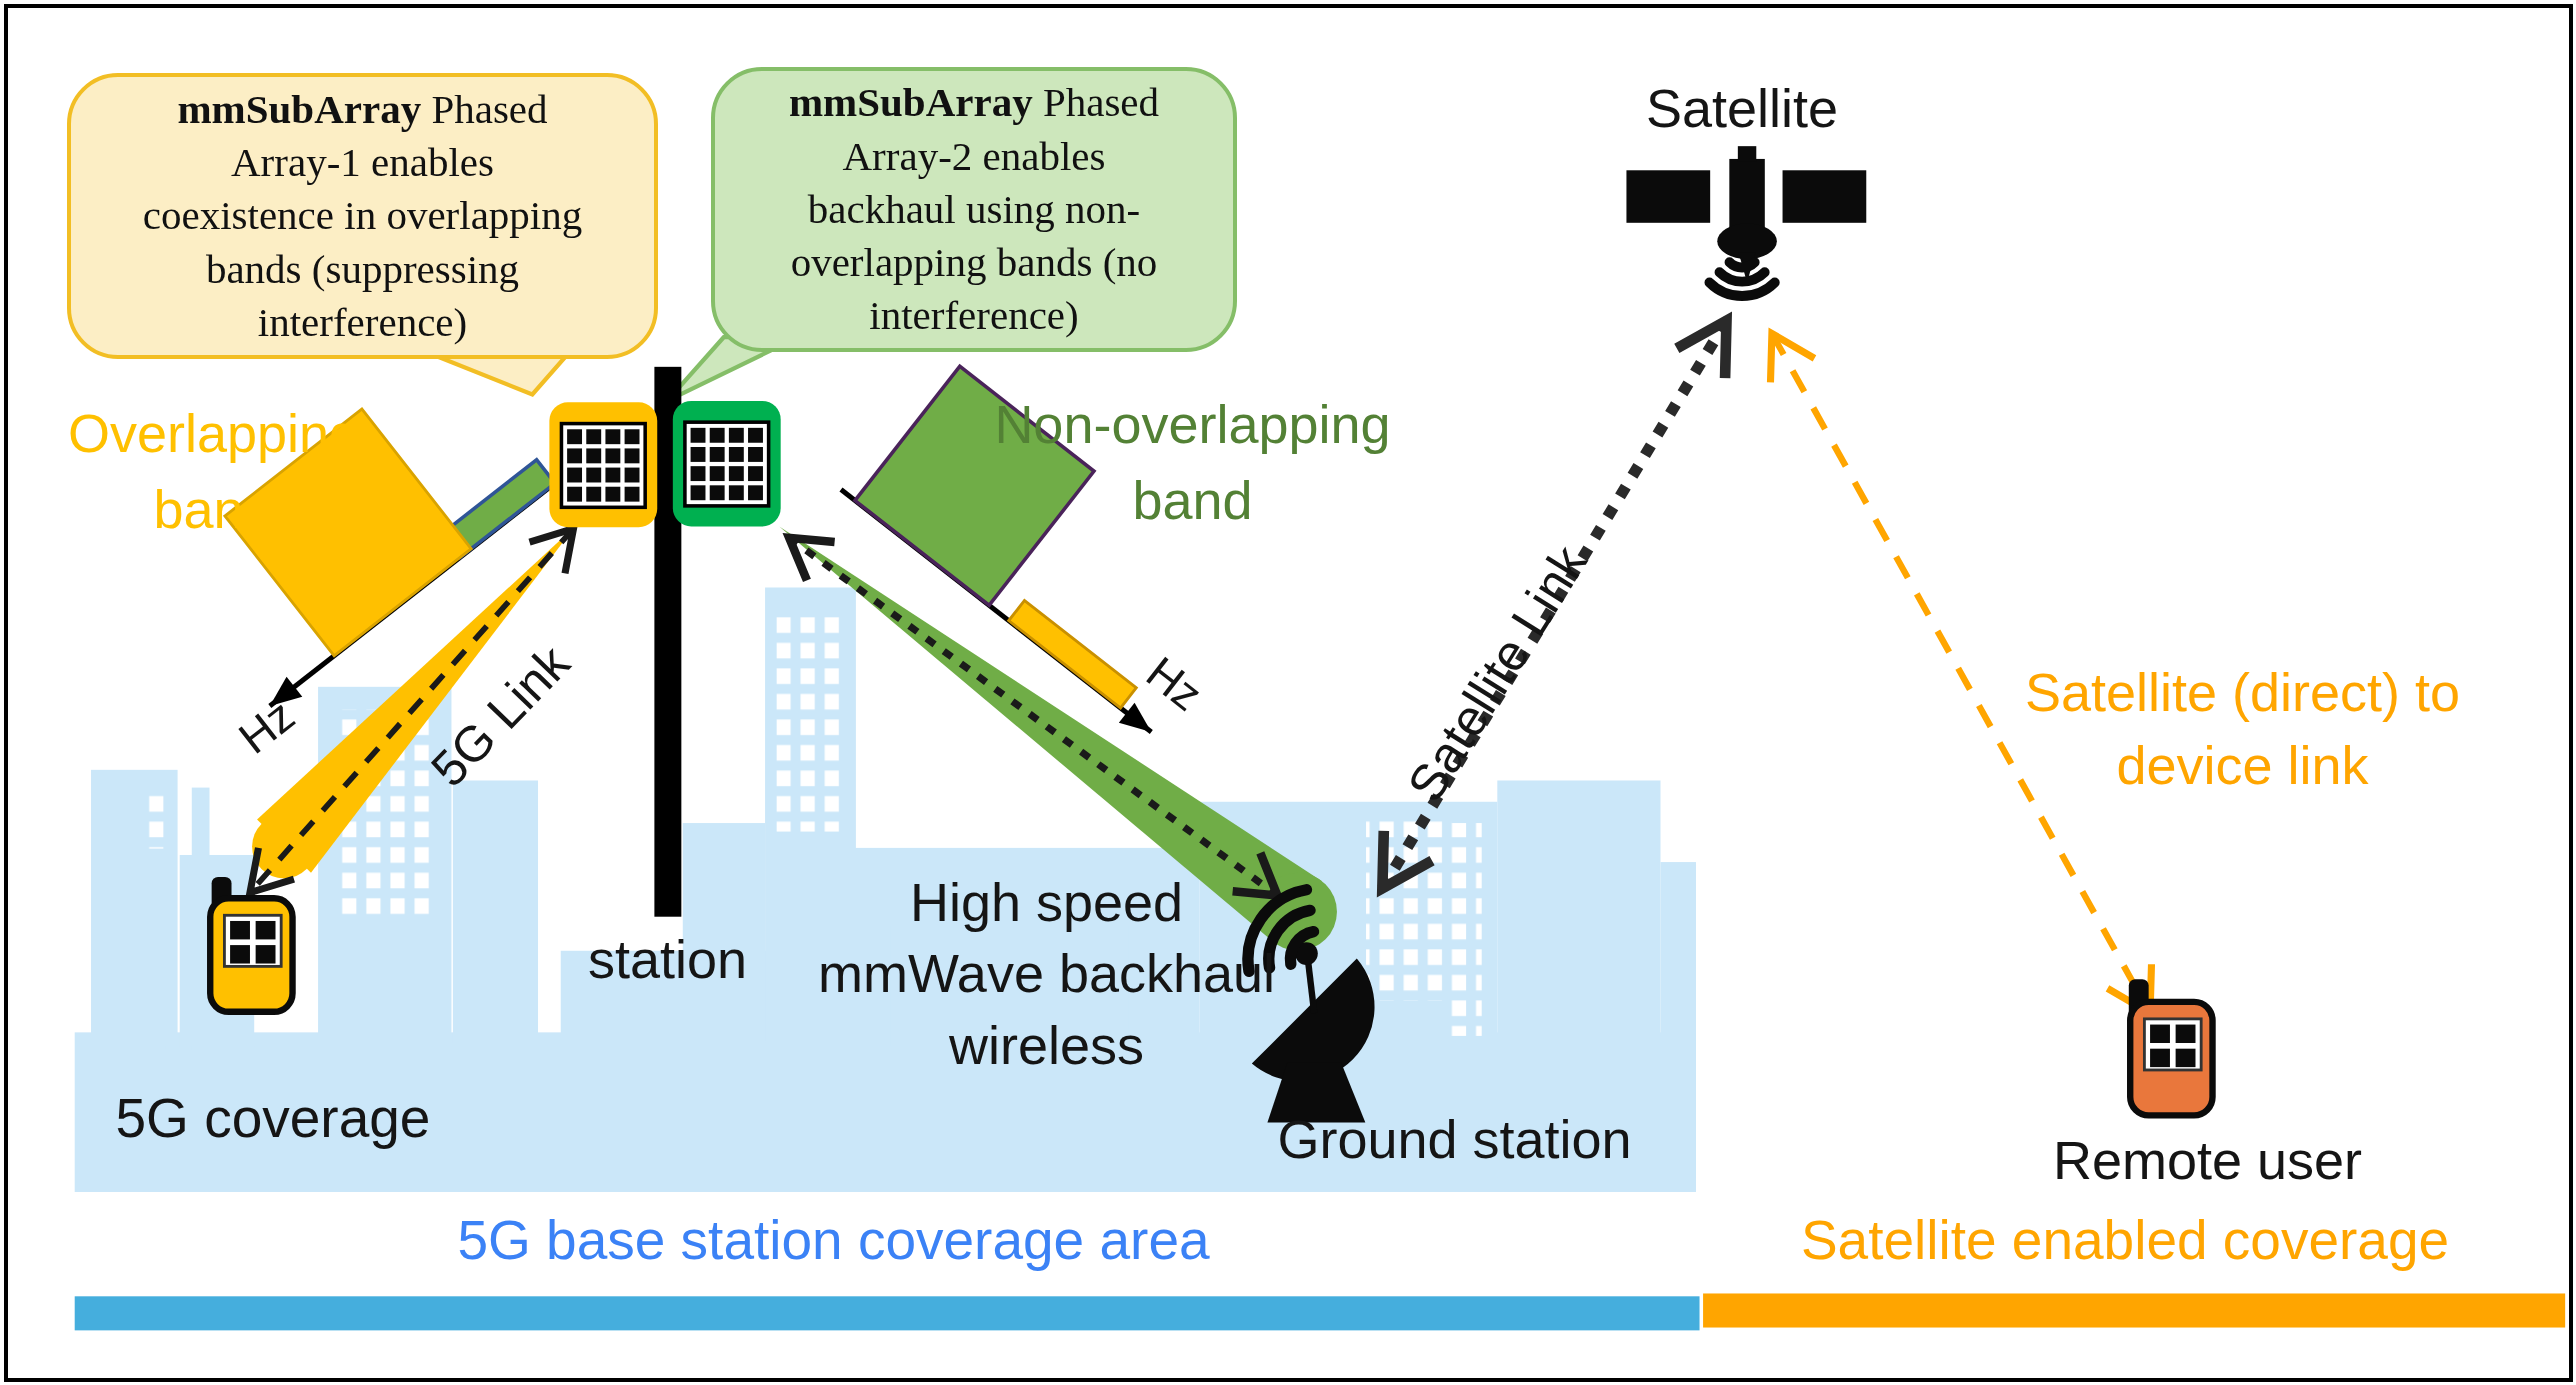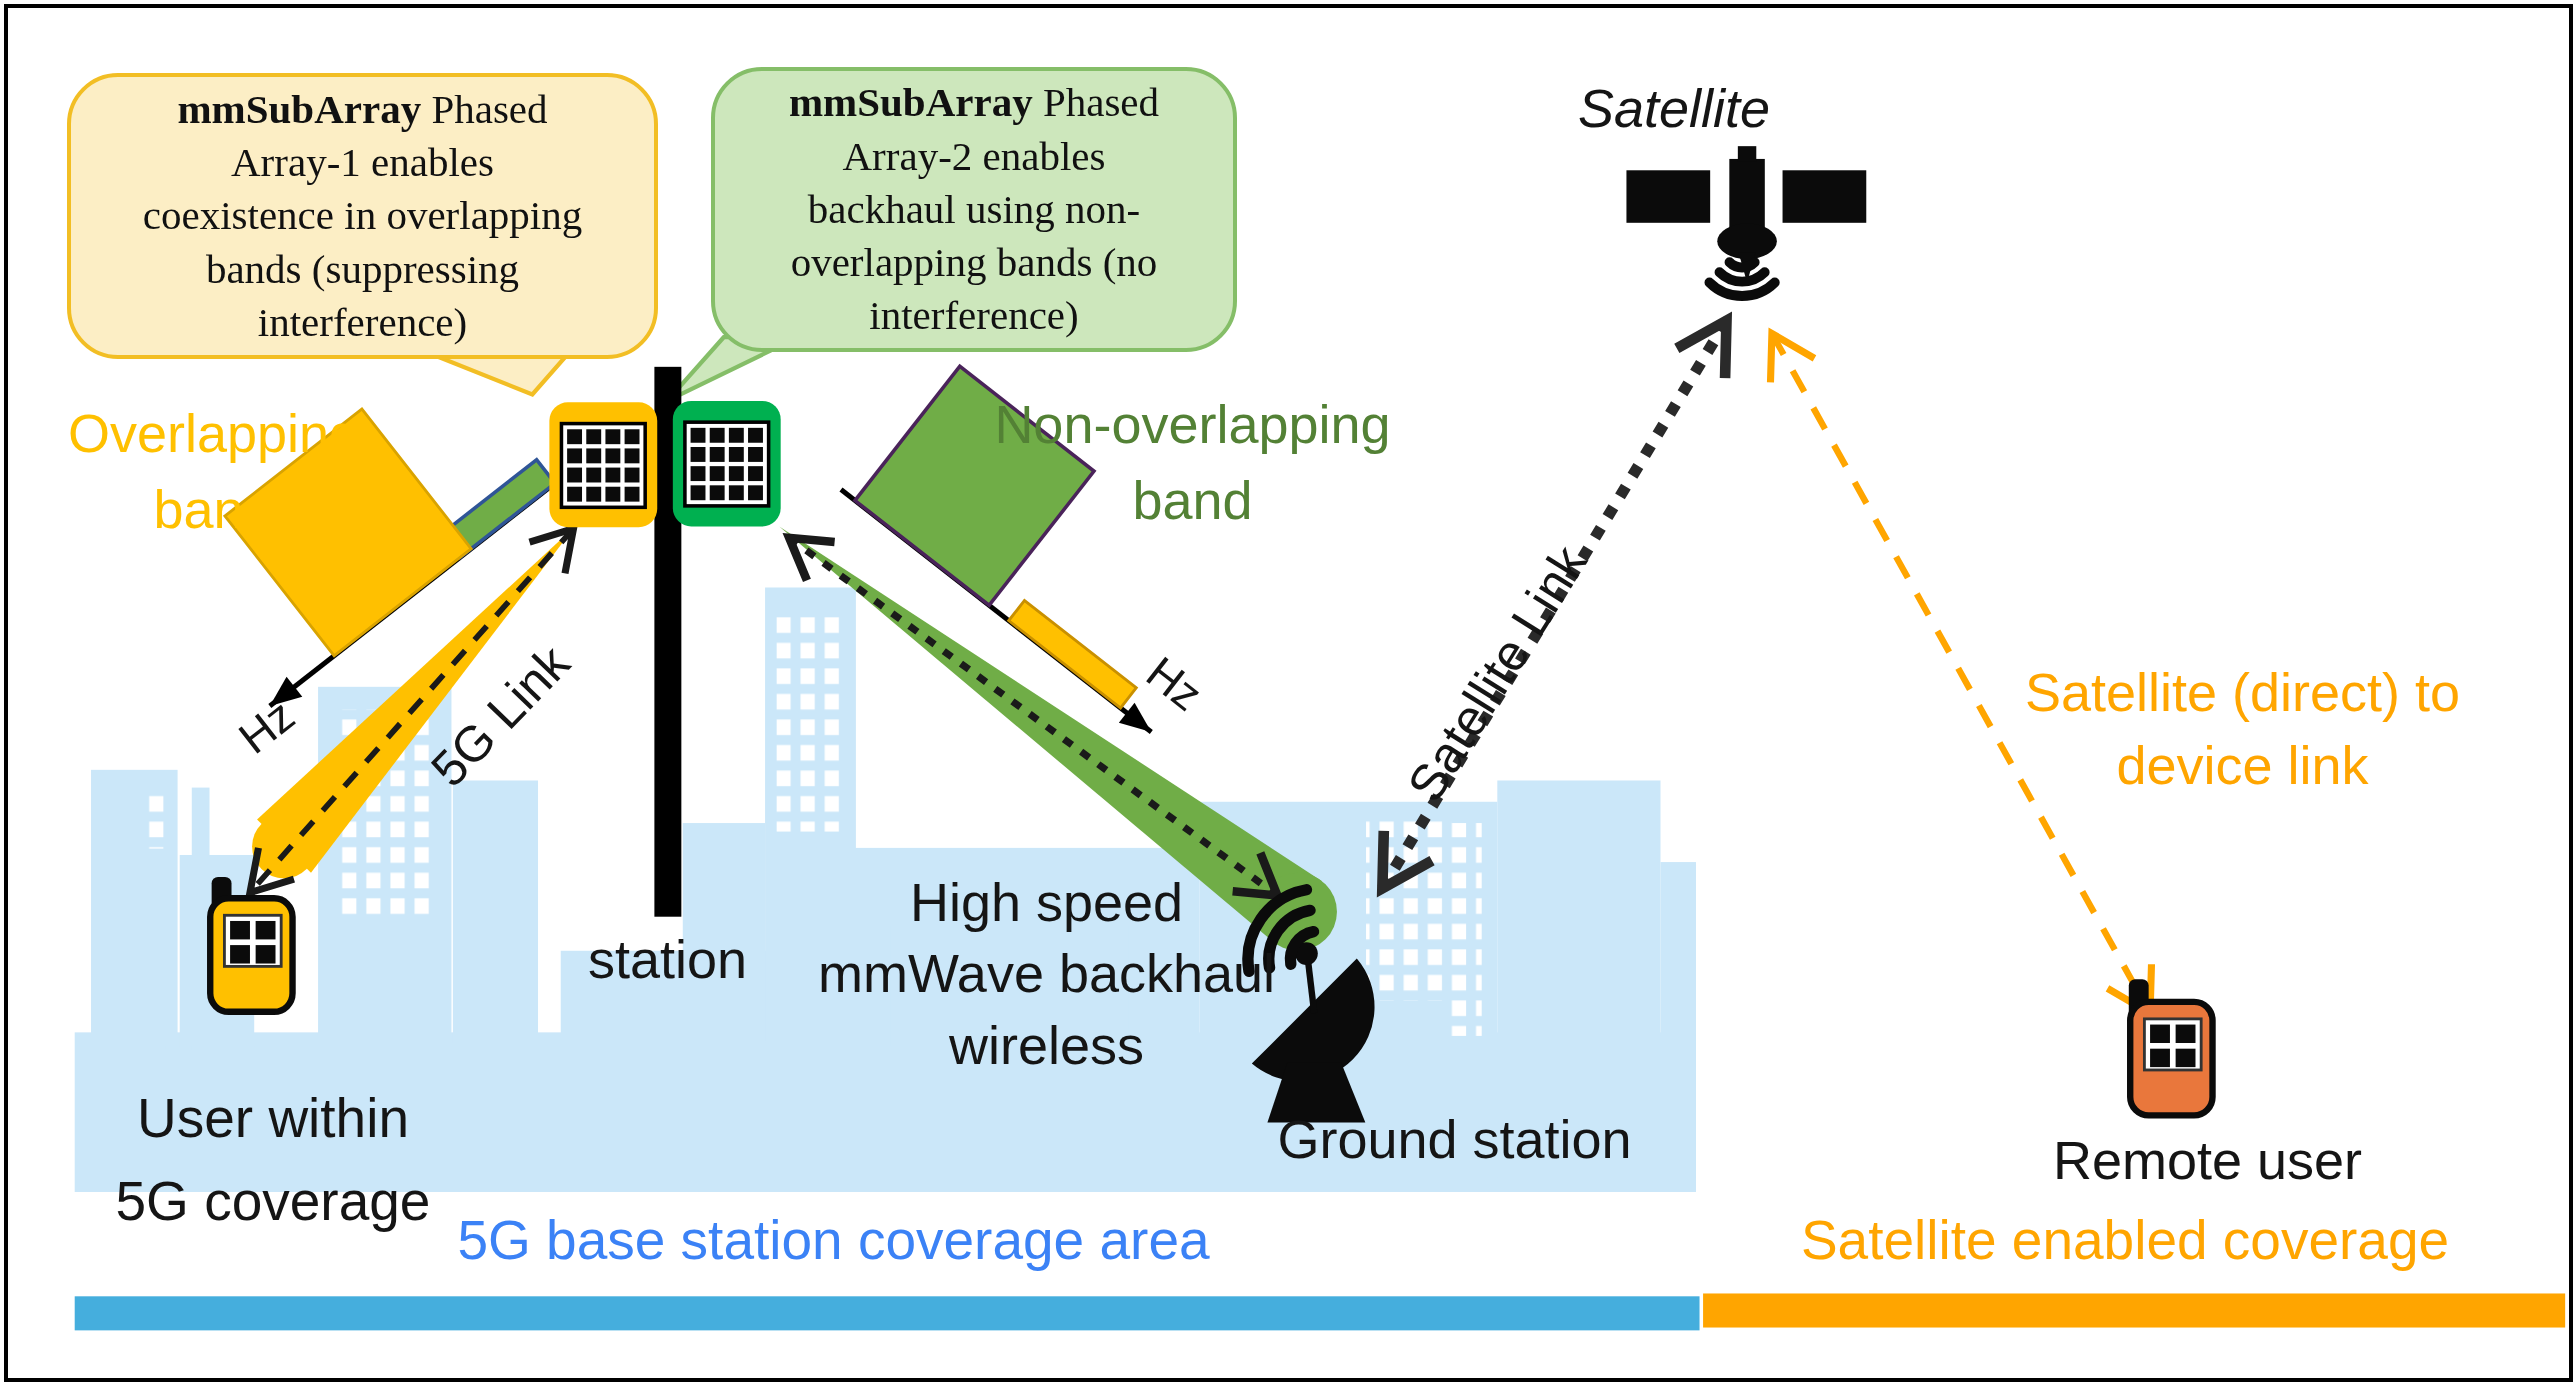--- a/index.html
+++ b/index.html
@@ -209,21 +209,21 @@
 <div class="lbl gold-t big" style="left:43px;top:396px;width:341px;line-height:1.4;">
   <div>Overlapping</div>
   <div>band</div>
 </div>
 
 <div class="lbl green-t big" style="left:944px;top:387px;width:497px;line-height:1.4;">
   <div>Non-overlapping</div>
   <div>band</div>
 </div>
 
-<div class="lbl big" style="left:1532px;top:75px;width:284px;font-style:italic;">Satellite</div>
+<div class="lbl big" style="left:1600px;top:75px;width:284px;">Satellite</div>
 
 <div class="lbl" style="left:1299px;top:642px;width:397px;font-size:51px;transform:rotate(-58deg);">Satellite Link</div>
 
 <div class="lbl" style="left:373px;top:685px;width:255px;font-size:50px;transform:rotate(-46deg);">5G Link</div>
 
 <div class="lbl" style="left:221px;top:699px;width:92px;font-size:45px;transform:rotate(-38deg);">Hz</div>
 
 <div class="lbl" style="left:1128px;top:656px;width:92px;font-size:45px;transform:rotate(38deg);">Hz</div>
 
 <div class="lbl orange-t big" style="left:2001px;top:656px;width:483px;line-height:1.35;">
@@ -235,21 +235,20 @@
   <div>station</div>
 </div>
 
 <div class="lbl big" style="left:816px;top:867px;width:461px;line-height:1.32;text-align:center;">
   <div>High speed</div>
   <div>mmWave backhaul</div>
   <div>wireless</div>
 </div>
 
 <div class="lbl" style="left:110px;top:1077px;width:326px;font-size:55px;line-height:1.5;">
-  <div>User within</div>
   <div>5G coverage</div>
 </div>
 
 <div class="lbl big" style="left:1256px;top:1106px;width:397px;">Ground station</div>
 
 <div class="lbl big" style="left:2037px;top:1127px;width:341px;">Remote user</div>
 
 <div class="lbl blue-t cov" style="left:415px;top:1206px;width:837px;">5G base station coverage area</div>
 
 <div class="lbl orange-t cov" style="left:1788px;top:1206px;width:674px;">Satellite enabled coverage</div>

